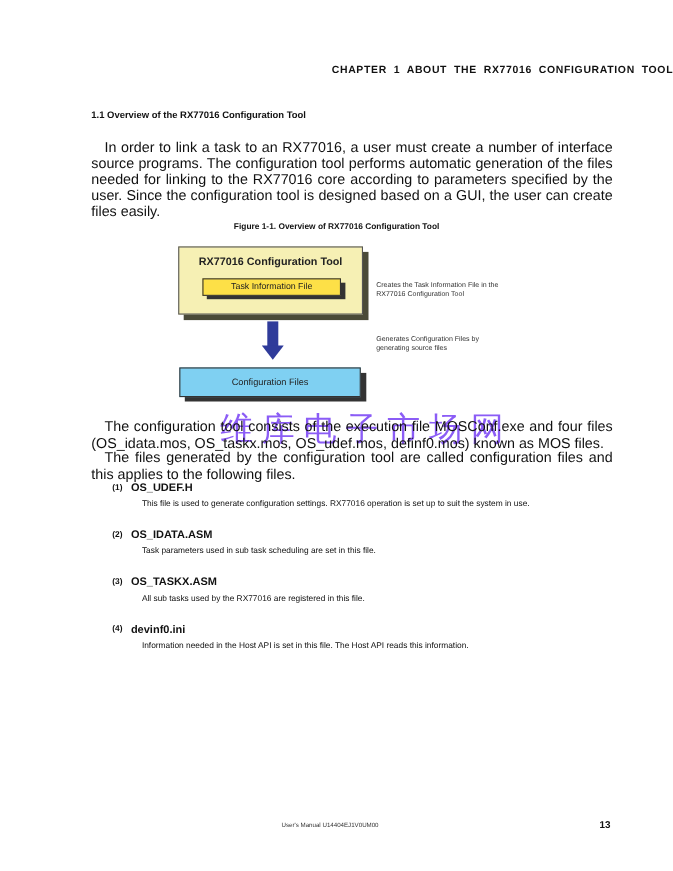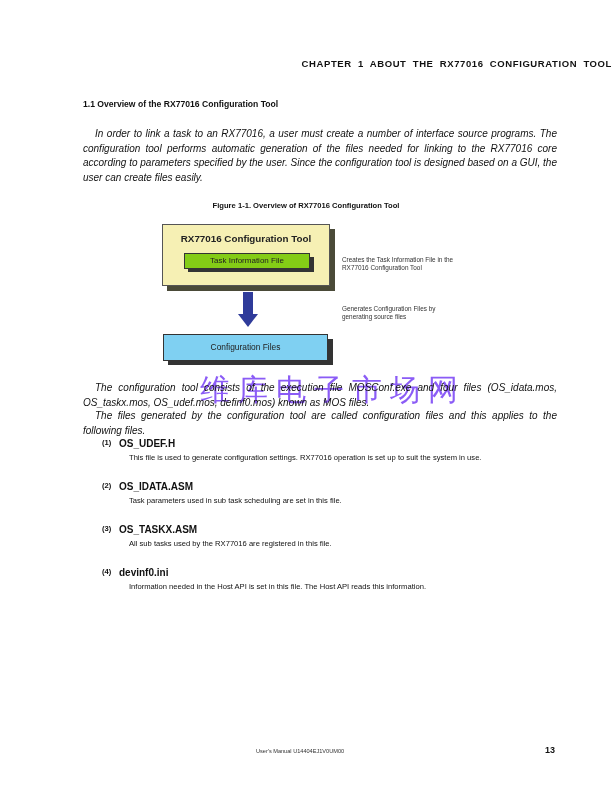--- a/index.html
+++ b/index.html
@@ -9,41 +9,41 @@
     }
     .abs { position: absolute; }
     .chapter {
       left: 0; width: 612px; top: 58px; text-align: right;
       font-size: 9.5px; font-weight: bold; letter-spacing: 0.6px; word-spacing: 3px;
     }
     .section {
       left: 83px; top: 99px; font-size: 8.6px; font-weight: bold;
     }
     .para {
-      left: 83px; width: 474px; font-size: 10px; line-height: 14.5px;
-      text-align: justify; text-indent: 12px; font-style: italic;
+      left: 83px; width: 474px; font-size: 13px; line-height: 14.5px;
+      text-align: justify; text-indent: 12px;
     }
     .fig-title {
       left: 0; width: 612px; top: 201px; text-align: center;
       font-size: 7.6px; font-weight: bold;
     }
     
     .tool-shadow { left: 167px; top: 229px; width: 168px; height: 62px; background: #4a4a38; }
     .tool-box {
       left: 162px; top: 224px; width: 166px; height: 60px;
       background: #f6f0b4; border: 1px solid #555;
     }
     .tool-title {
       left: 162px; top: 233px; width: 168px; text-align: center;
       font-size: 9.8px; font-weight: bold; color: #222;
     }
     .tif-shadow { left: 188px; top: 257px; width: 126px; height: 15px; background: #333; }
     .tif-box {
       left: 184px; top: 253px; width: 124px; height: 14px;
-      background: #84cc16; border: 1px solid #333;
+      background: #fde047; border: 1px solid #333;
       font-size: 8px; text-align: center; line-height: 14px; color: #222;
     }
     .arrow { left: 238px; top: 292px; }
     .cf-shadow { left: 168px; top: 339px; width: 165px; height: 26px; background: #333; }
     .cf-box {
       left: 163px; top: 334px; width: 163px; height: 25px;
       background: #7fd0f2; border: 1px solid #333;
       font-size: 8.4px; text-align: center; line-height: 25px; color: #222;
     }
     .note {

